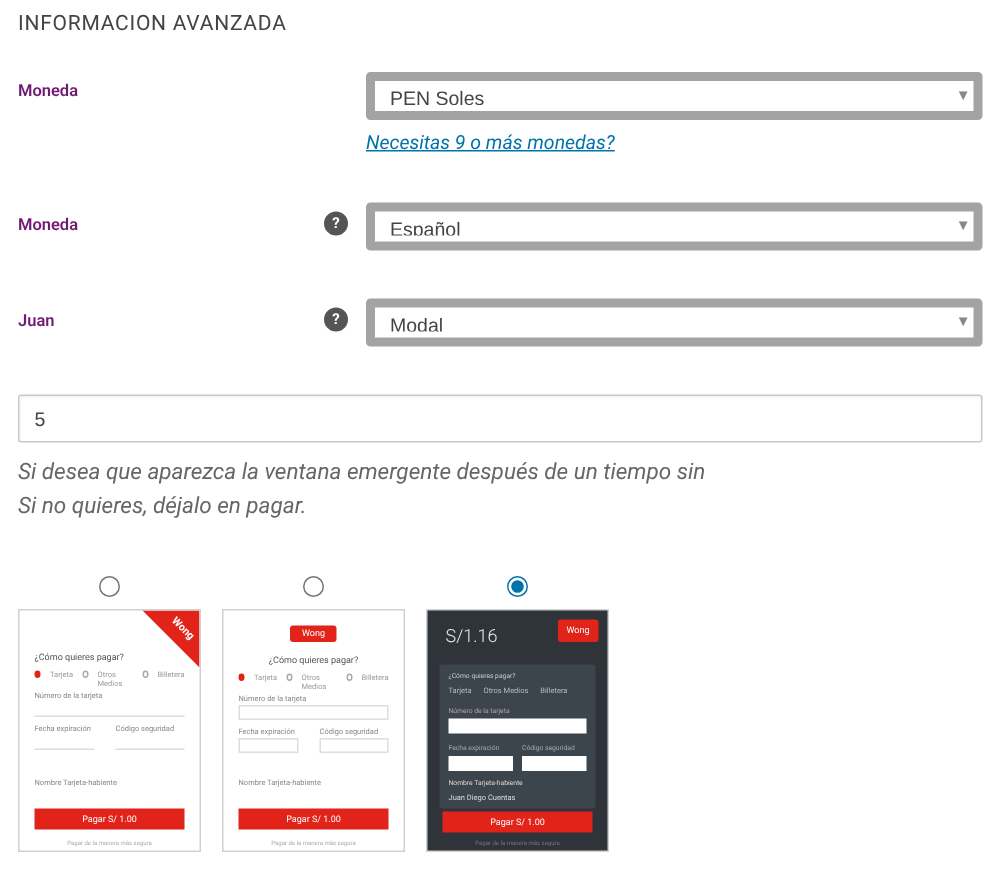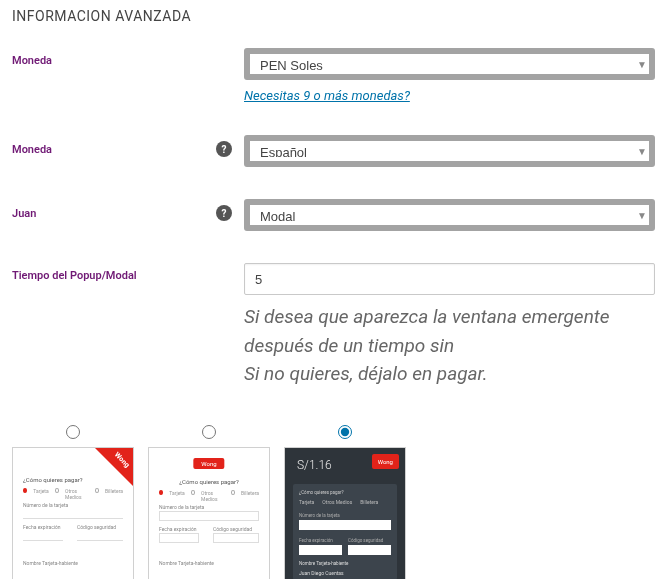--- a/index.html
+++ b/index.html
@@ -92,21 +92,21 @@
     margin-top: 8px;
     color: #0073aa;
     font-style: italic;
     text-decoration: underline;
     font-size: 13px;
   }
   .description {
     margin-top: 8px;
     color: #666;
     font-style: italic;
-    font-size: 19px;
+    font-size: 15px;
     line-height: 1.5;
   }
   
   .design-options {
     display: flex;
     gap: 14px;
     margin-top: 4px;
   }
   .design-option {
     display: flex;
@@ -289,23 +289,20 @@
     <div class="select-wrap">
       <select>
         <option>Modal</option>
       </select>
       <span class="chev">▼</span>
     </div>
   </div>
 </div>
 
 <div class="form-row">
-  <div class="label-col">
-    <label>Tiempo del Popup/Modal</label>
-  </div>
   <div class="input-col">
     <input type="text" value="5" style="">
     <div class="description">
       <span>Si desea que aparezca la ventana emergente después de un tiempo sin</span><br>
       <span>Si no quieres, déjalo en pagar.</span>
     </div>
   </div>
 </div>
 
 <div class="form-row">

